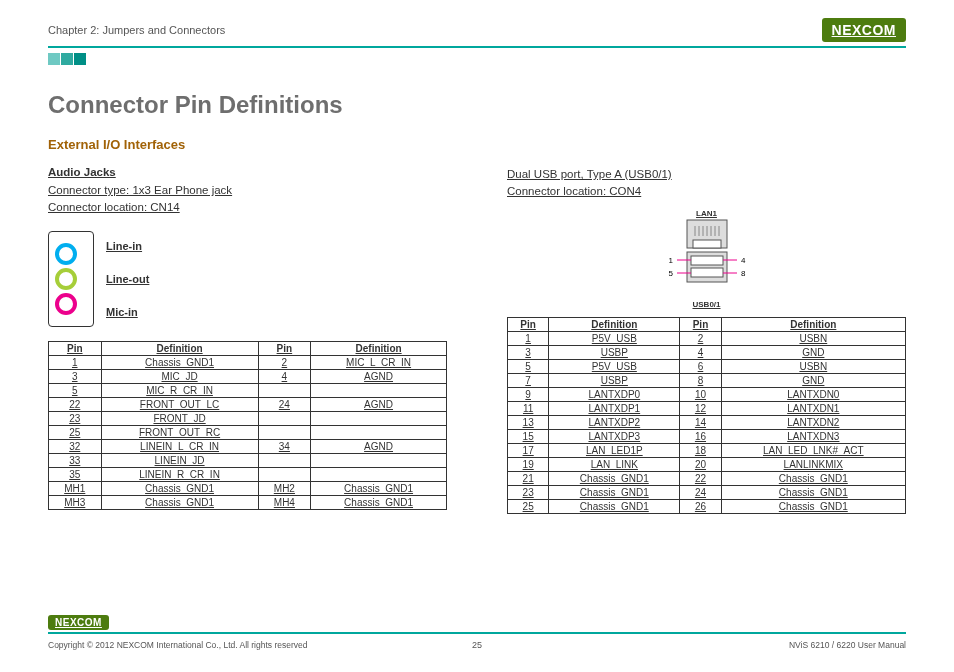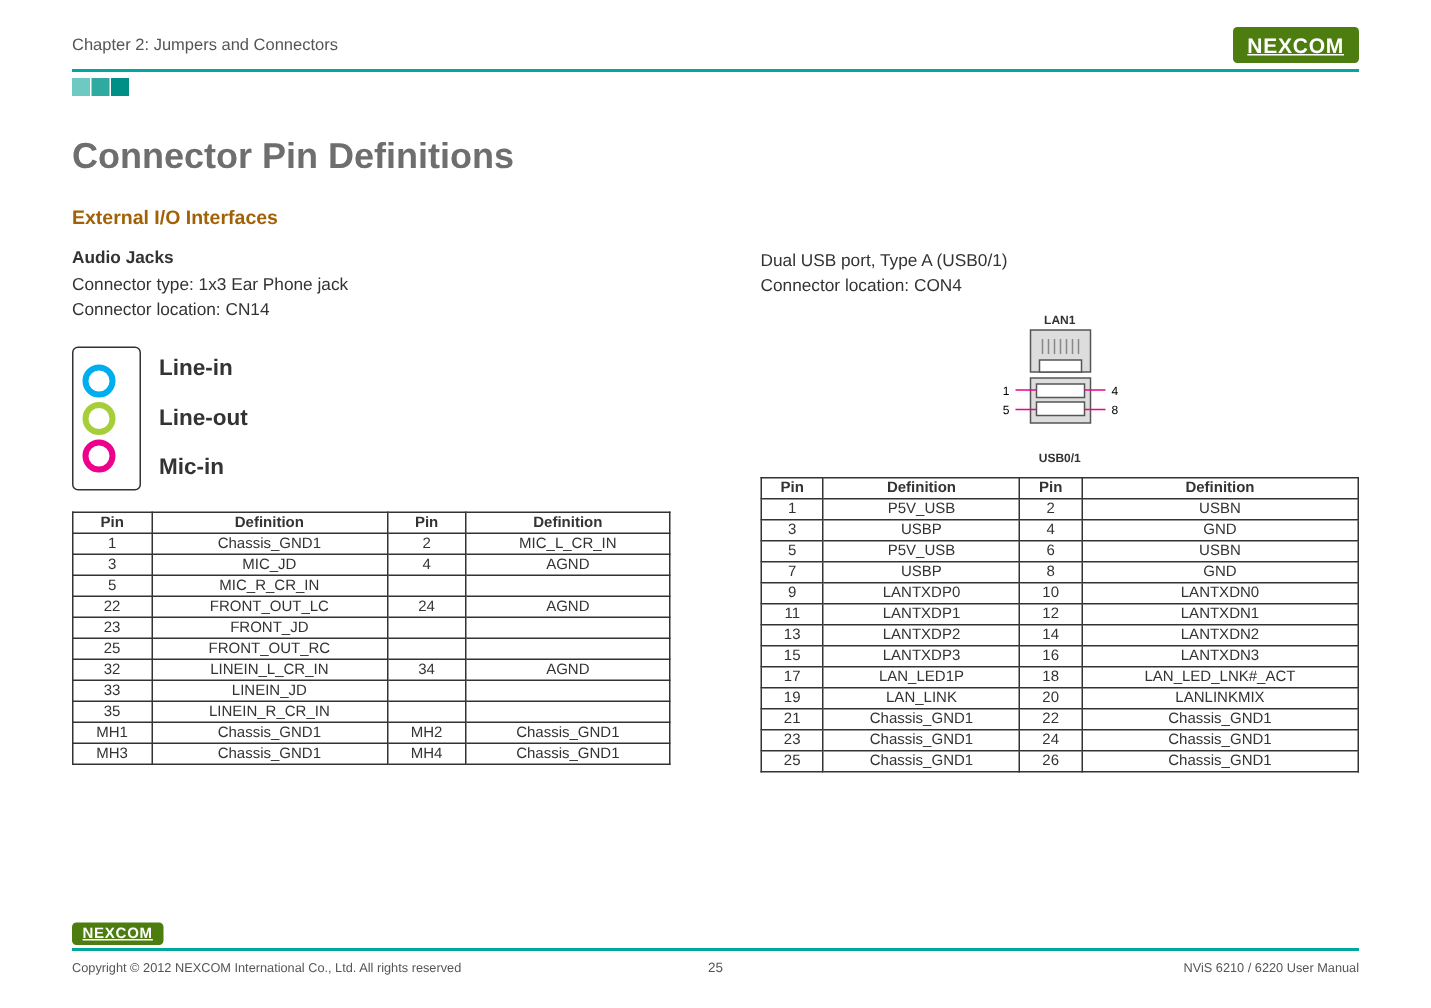--- a/index.html
+++ b/index.html
@@ -66,20 +66,21 @@
   }
   h2.subsection {
     font-size: 13px;
     font-weight: bold;
     color: #a16207;
     margin: 0 0 14px 0;
   }
   .cols {
     display:flex;
     gap: 60px;
+    text-decoration: underline;
   }
   .col { flex:1; }
   .block-heading {
     font-size:11.5px;
     font-weight:bold;
     margin-bottom:4px;
   }
   .body-text {
     font-size:11.5px;
     line-height:1.5;
@@ -95,21 +96,21 @@
   .jack-row { display:flex; align-items:center; margin:3px 0;}
   .jack {
     width:22px;height:22px;border-radius:50%;
     border:4px solid;
     margin-right:10px;
     box-sizing:border-box;
   }
   .jack-linein{border-color:#00aeef;}
   .jack-lineout{border-color:#a6ce39;}
   .jack-micin{border-color:#ec008c;}
-  .jack-label{font-size:15px;font-weight:bold;}
+  .jack-label{font-size:11px;font-weight:bold;}
 
   
   table.pins {
     border-collapse: collapse;
     font-size: 10px;
     width: 100%;
   }
   table.pins th, table.pins td {
     border:1px solid #333;
     padding:1px 4px;

